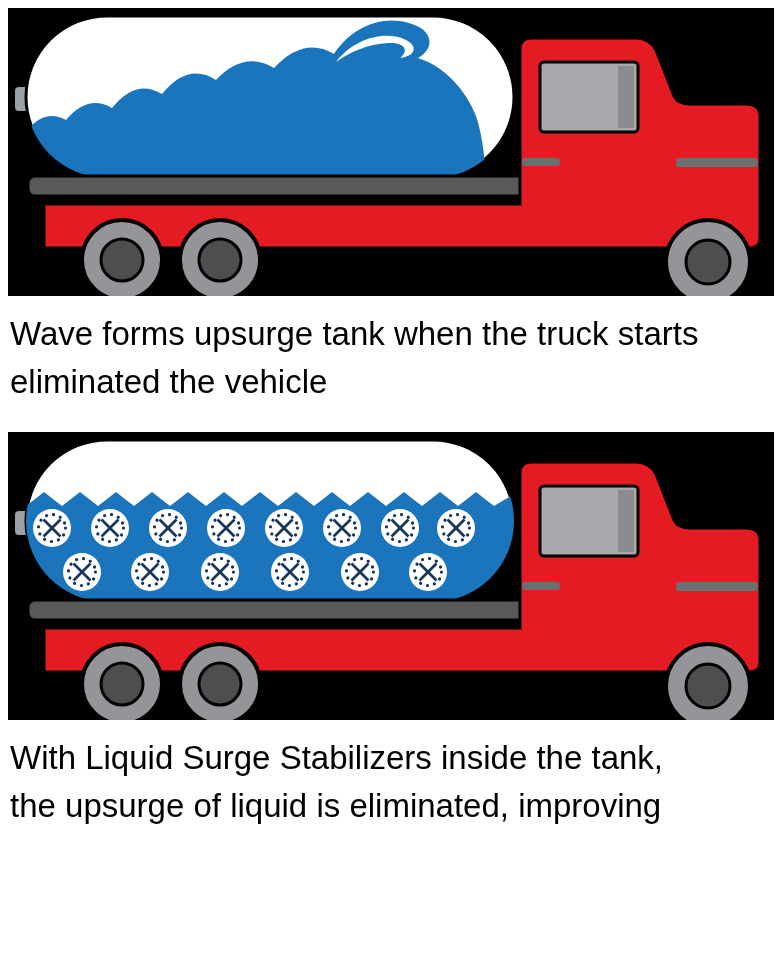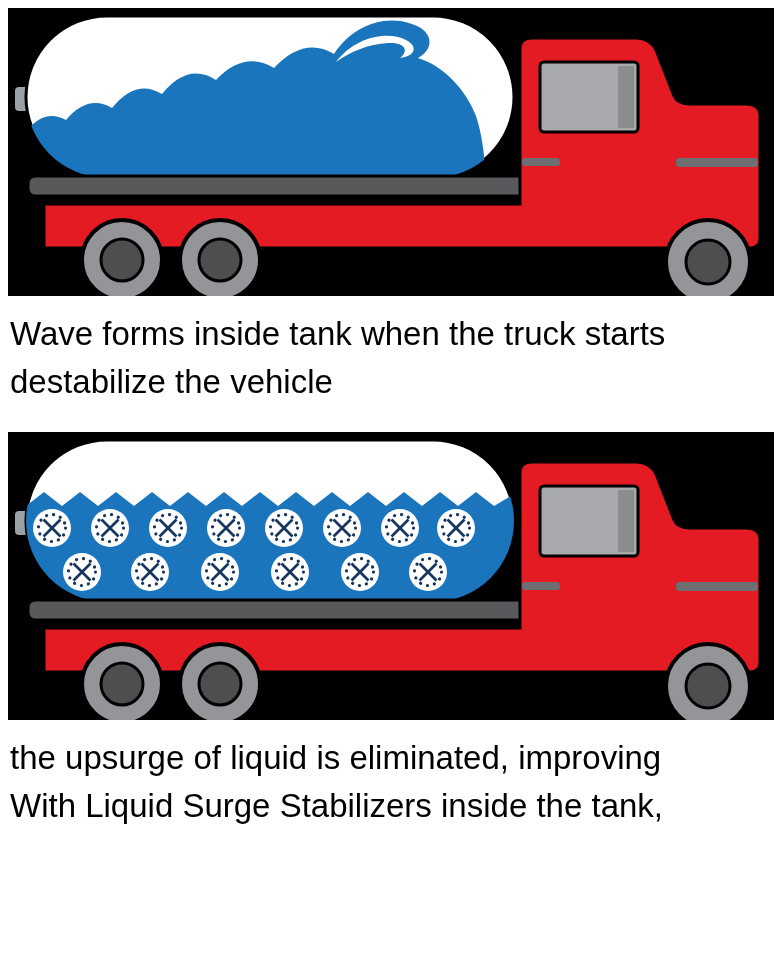--- a/index.html
+++ b/index.html
@@ -102,22 +102,22 @@
         <circle cx="212" cy="252" r="21" fill="var(--color-hub_gray,#4d4e50)" stroke="#000" stroke-width="3"></circle>
       </g>
       <g>
         <circle cx="700" cy="254" r="42" fill="var(--color-wheel_gray,#939598)" stroke="#000" stroke-width="4"></circle>
         <circle cx="700" cy="254" r="22" fill="var(--color-hub_gray,#4d4e50)" stroke="#000" stroke-width="3"></circle>
       </g>
     </svg>
   </div>
 
   <div class="caption">
-    <div class="line">Wave forms inside tank when the truck starts</div>
-    <div class="line">destabilize the vehicle</div>
+    <div class="line">Wave forms upsurge tank when the truck starts</div>
+    <div class="line">eliminated the vehicle</div>
   </div>
 
   <div class="panel">
     <svg viewBox="0 0 766 288">
       <defs>
         <clipPath id="clipTank2">
           <rect x="18" y="8" width="488" height="162" rx="81" ry="81"></rect>
         </clipPath>
       </defs>
 
@@ -170,17 +170,17 @@
         <circle cx="212" cy="252" r="21" fill="var(--color-hub_gray,#4d4e50)" stroke="#000" stroke-width="3"></circle>
       </g>
       <g>
         <circle cx="700" cy="254" r="42" fill="var(--color-wheel_gray,#939598)" stroke="#000" stroke-width="4"></circle>
         <circle cx="700" cy="254" r="22" fill="var(--color-hub_gray,#4d4e50)" stroke="#000" stroke-width="3"></circle>
       </g>
     </svg>
   </div>
 
   <div class="caption">
+    <div class="line">With Liquid Surge Stabilizers inside the tank,</div>
     <div class="line">the upsurge of liquid is eliminated, improving</div>
-    <div class="line">With Liquid Surge Stabilizers inside the tank,</div>
   </div>
 
 </div>
 
 </body></html>

